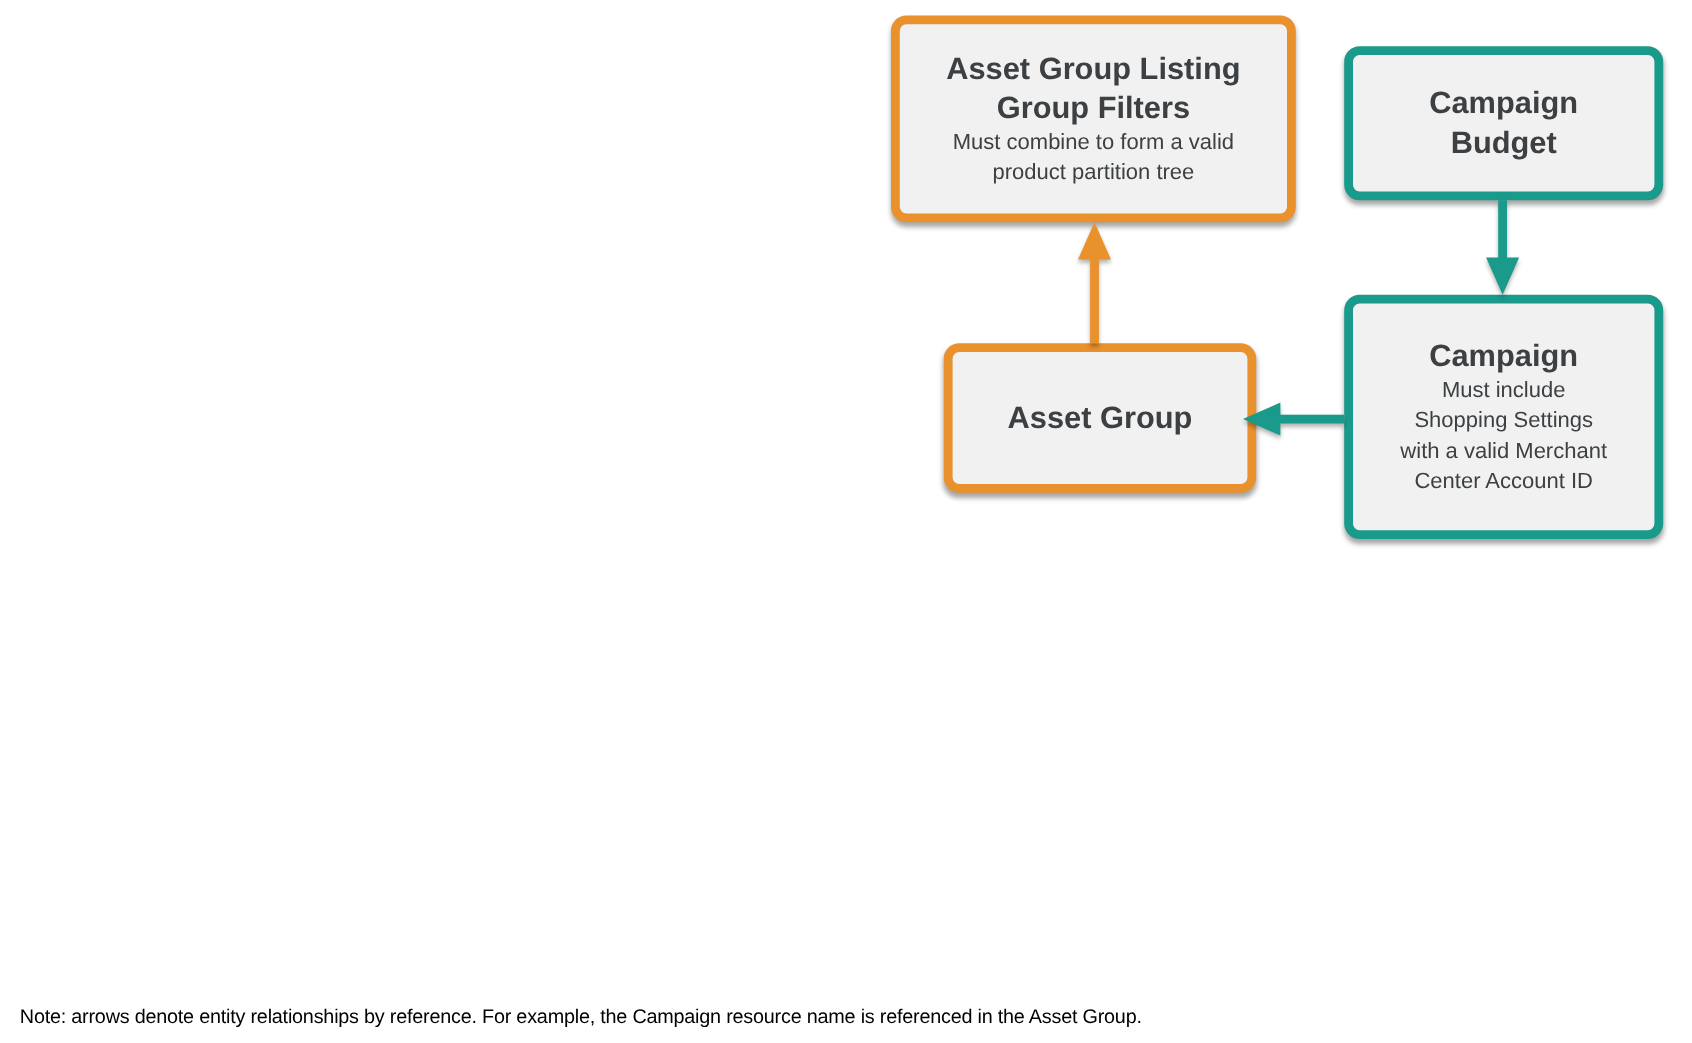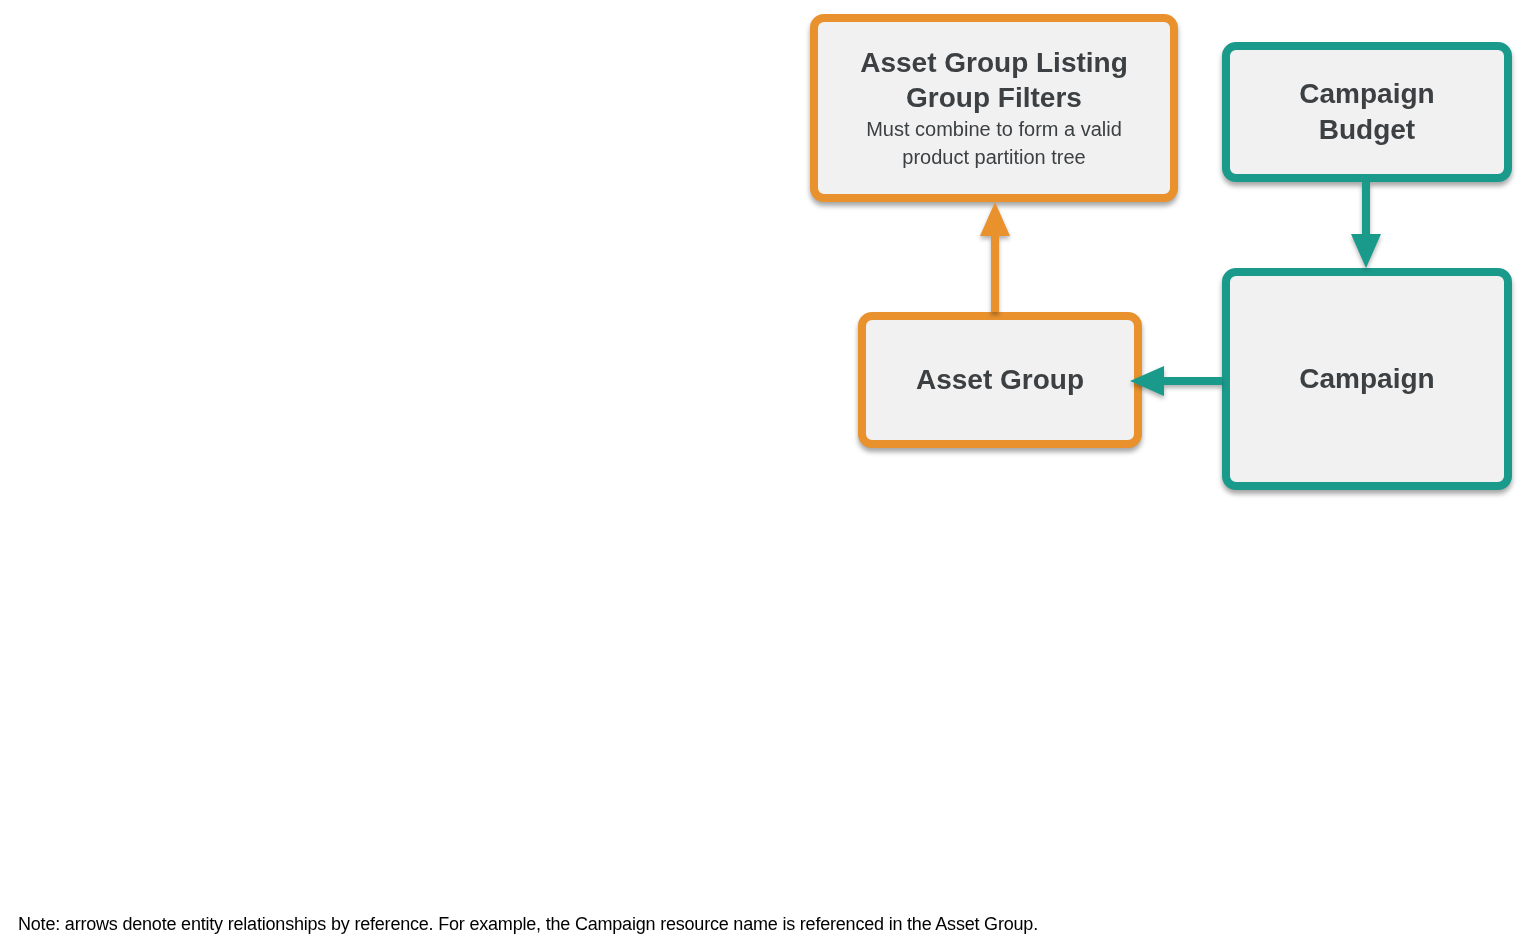--- a/index.html
+++ b/index.html
@@ -111,20 +111,24 @@
 product partition tree</div>
   </div>
 
   <div class="node teal" style="left:1222px; top:42px; width:290px; height:140px;">
     <div class="node-title">Campaign
 Budget</div>
   </div>
 
   <div class="node teal" style="left:1222px; top:268px; width:290px; height:222px;">
     <div class="node-title">Campaign</div>
+    <div class="node-subtitle">Must include
+Shopping Settings
+with a valid Merchant
+Center Account ID</div>
   </div>
 
   <div class="node orange" style="left:858px; top:312px; width:284px; height:136px;">
     <div class="node-title">Asset Group</div>
   </div>
 
   <div class="arrow orange-arrow" style="left:980px; top:202px; width:30px; height:110px;">
     <div class="head-up"></div>
     <div class="shaft-v" style="top:30px; height:80px;"></div>
   </div>

